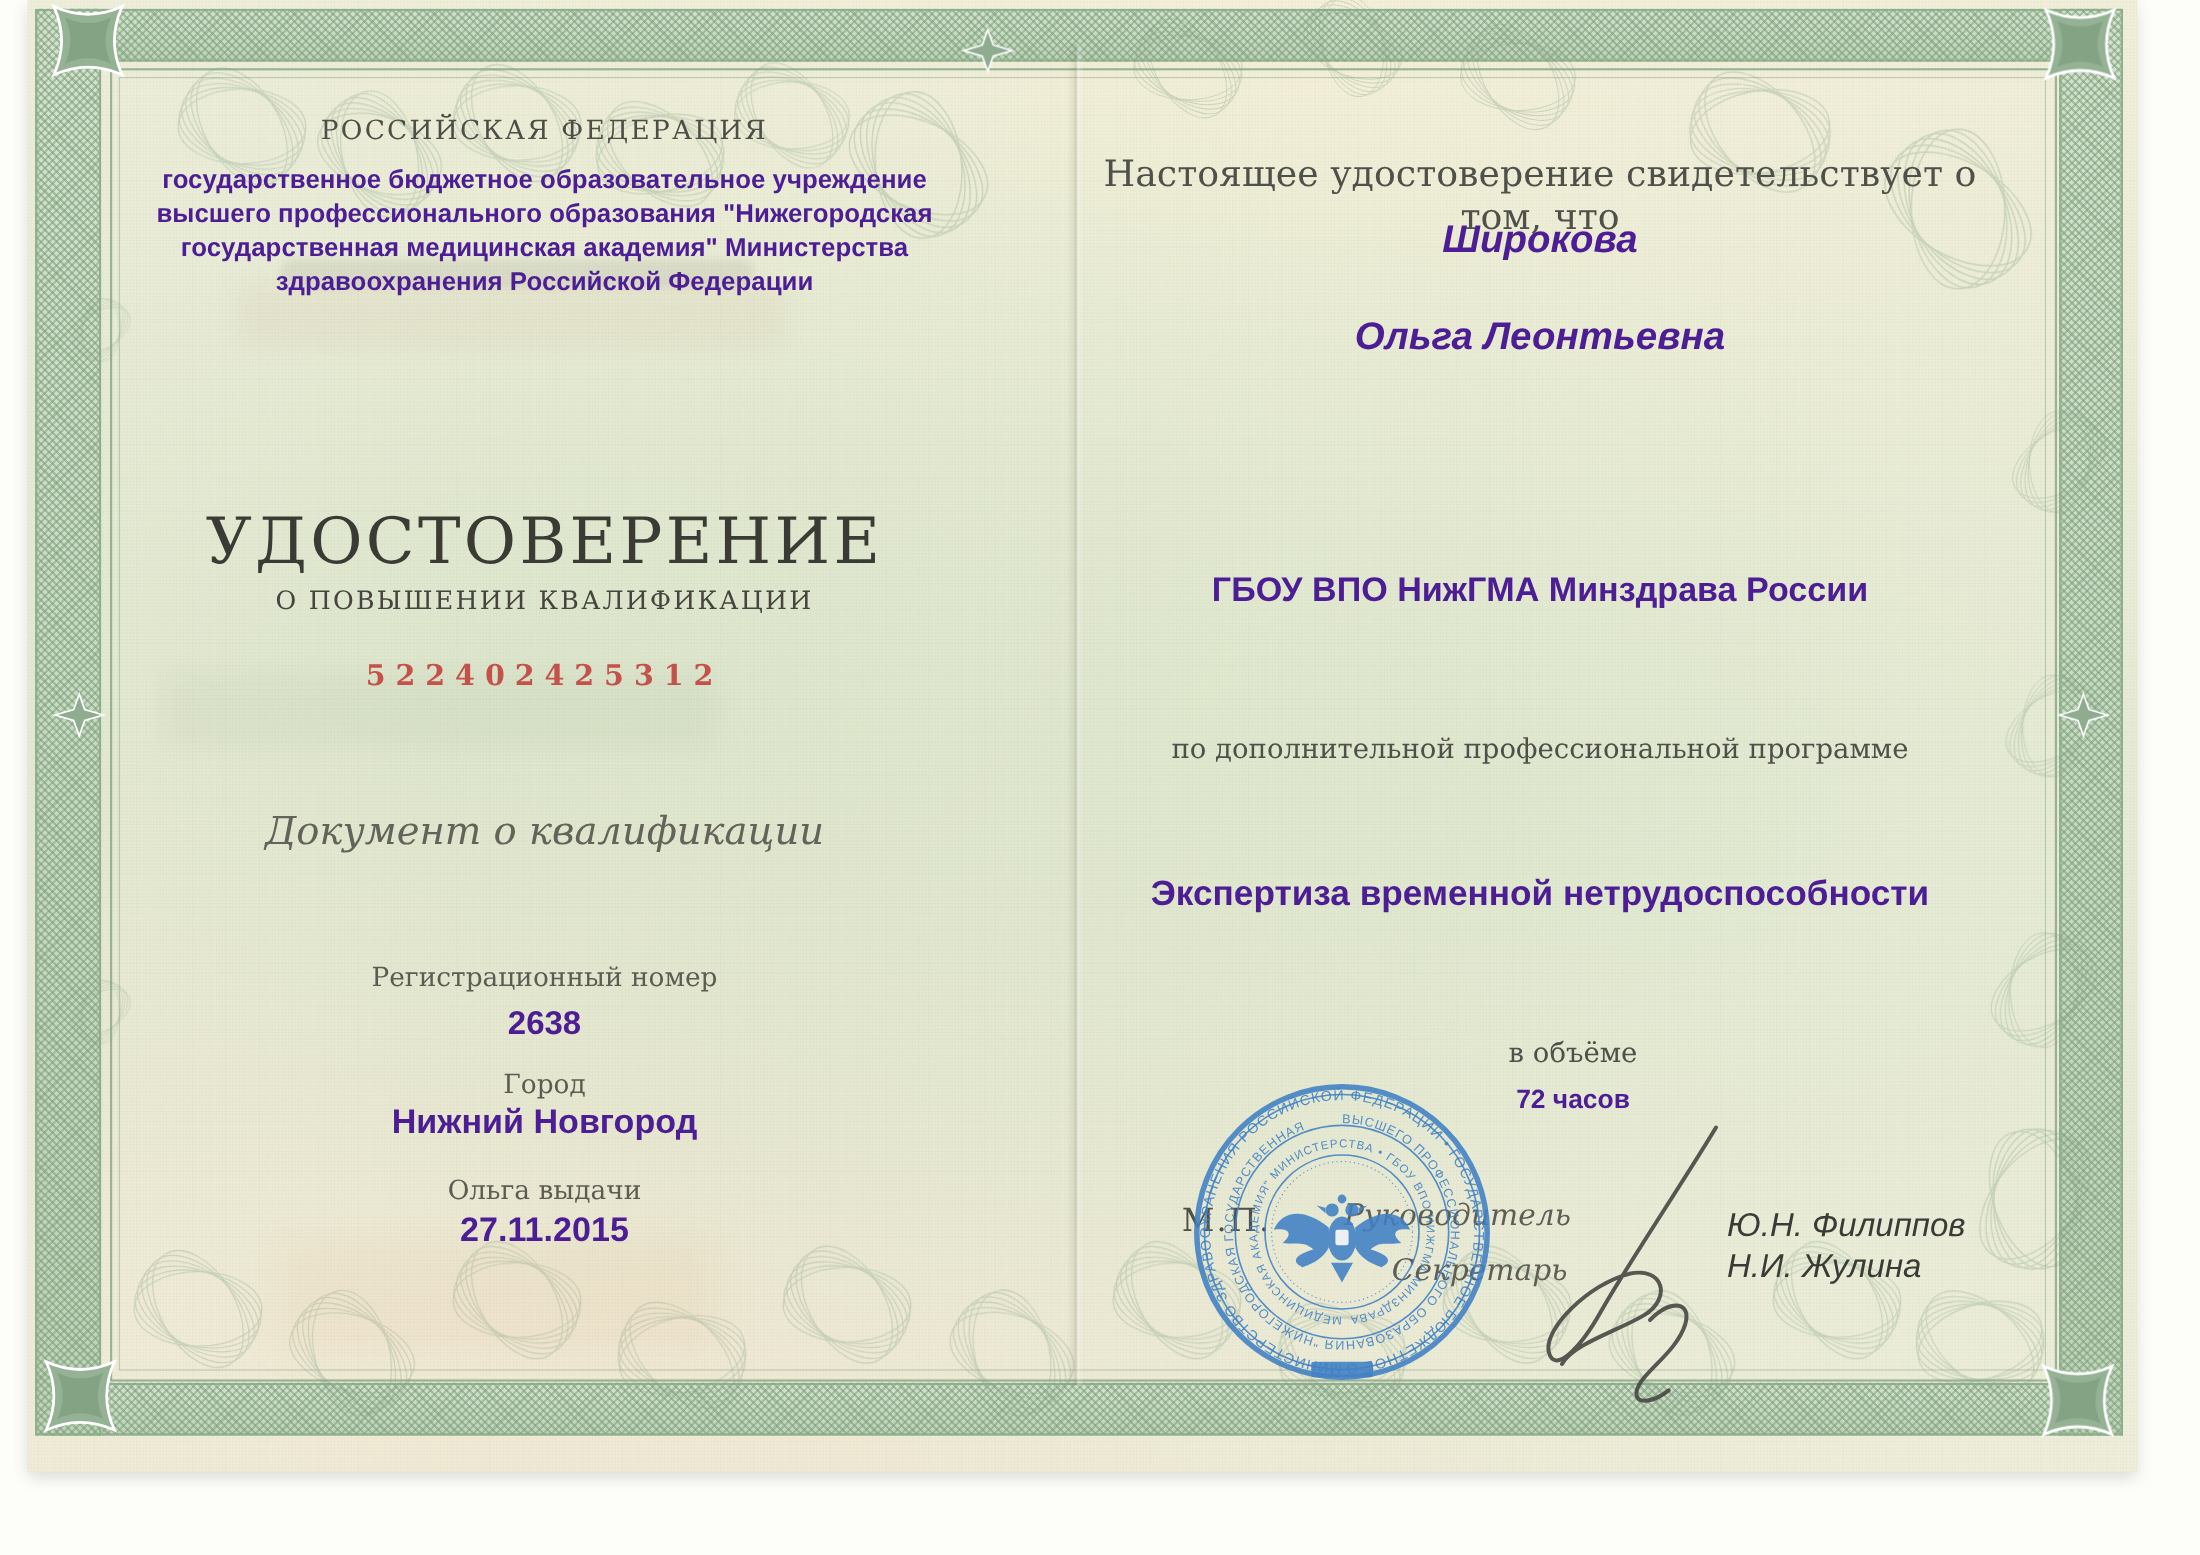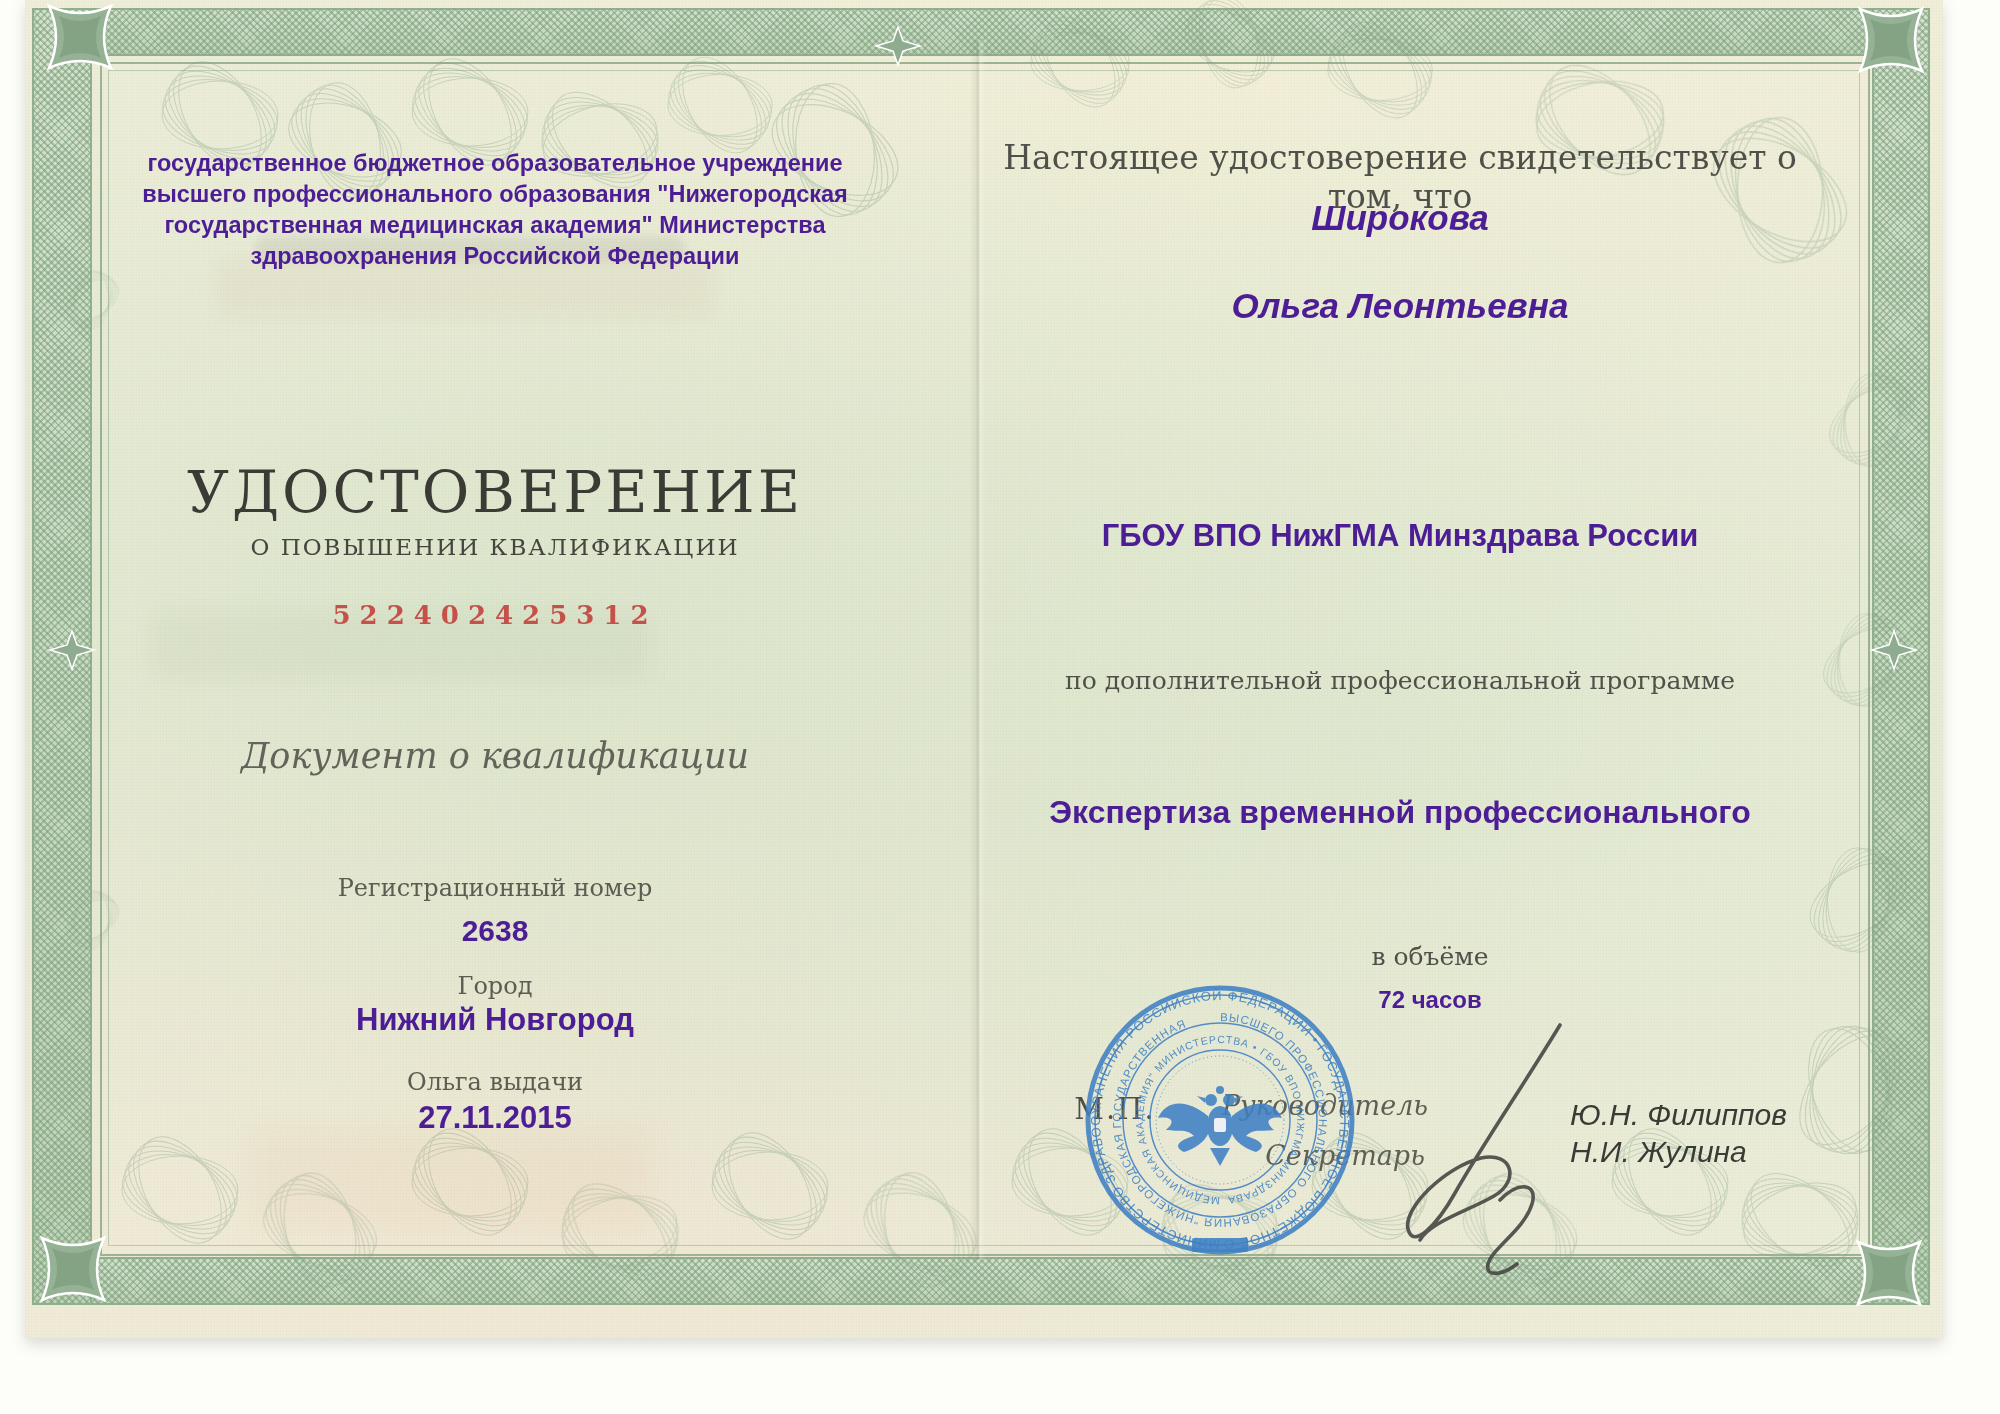--- a/index.html
+++ b/index.html
@@ -154,20 +154,21 @@
       <use href="#diamond" transform="translate(1872,631)"></use>
     </g>
   </svg>
 
   <div class="fold"></div>
   <div class="ghost g1"></div>
   <div class="ghost g2"></div>
   <div class="ghost g3"></div>
   <div class="ghost g4"></div>
 
+  <div class="t serif left-col country">РОССИЙСКАЯ ФЕДЕРАЦИЯ</div>
   <div class="t sansb left-col institution">
     <div>государственное бюджетное образовательное учреждение</div>
     <div>высшего профессионального образования "Нижегородская</div>
     <div>государственная медицинская академия" Министерства</div>
     <div>здравоохранения Российской Федерации</div>
   </div>
   <div class="t serif left-col title">УДОСТОВЕРЕНИЕ</div>
   <div class="t serif left-col subtitle">О ПОВЫШЕНИИ КВАЛИФИКАЦИИ</div>
   <div class="t left-col blanknum">522402425312</div>
   <div class="t serif left-col dockind">Документ о квалификации</div>
@@ -176,21 +177,21 @@
   <div class="t serif left-col citylabel">Город</div>
   <div class="t sansb left-col cityval">Нижний Новгород</div>
   <div class="t serif left-col datelabel">Ольга выдачи</div>
   <div class="t sansb left-col dateval">27.11.2015</div>
 
   <div class="t serif right-col statement">Настоящее удостоверение свидетельствует о том, что</div>
   <div class="t sansb right-col lastname">Широкова</div>
   <div class="t sansb right-col firstname">Ольга Леонтьевна</div>
   <div class="t sansb right-col org">ГБОУ ВПО НижГМА Минздрава России</div>
   <div class="t serif right-col proglabel">по дополнительной профессиональной программе</div>
-  <div class="t sansb right-col progname">Экспертиза временной профессионального</div>
+  <div class="t sansb right-col progname">Экспертиза временной нетрудоспособности</div>
   <div class="t serif vol-label">в объёме</div>
   <div class="t sansb vol-value">72 часов</div>
   <div class="t serif mp">М.П.</div>
   <div class="t serif headlbl">Руководитель</div>
   <div class="t serif seclbl">Секретарь</div>
   <div class="t headname">Ю.Н. Филиппов</div>
   <div class="t secname">Н.И. Жулина</div>
 
   <svg width="2000" height="1414" viewBox="0 0 2000 1414">
     <g stroke="#3f80c4" fill="none" opacity=".88">

